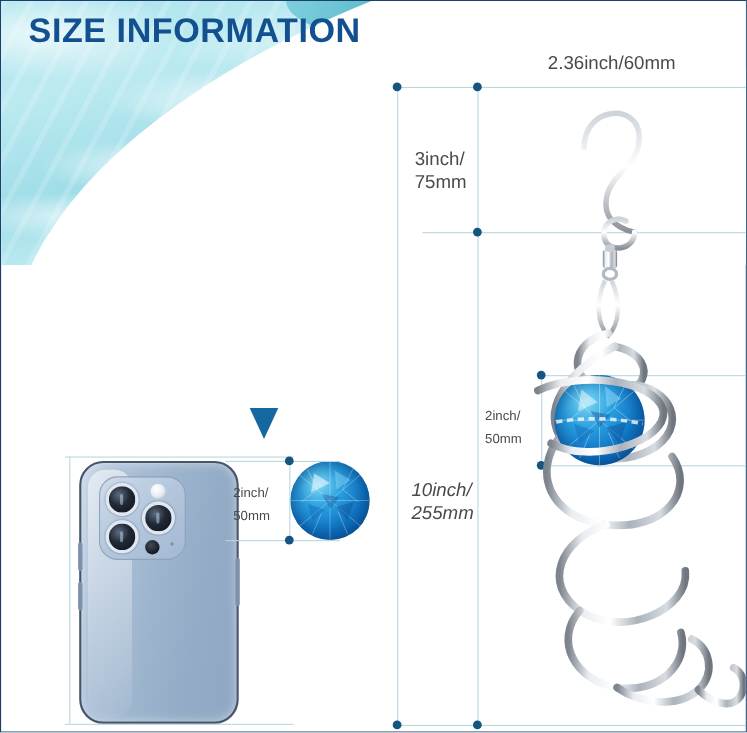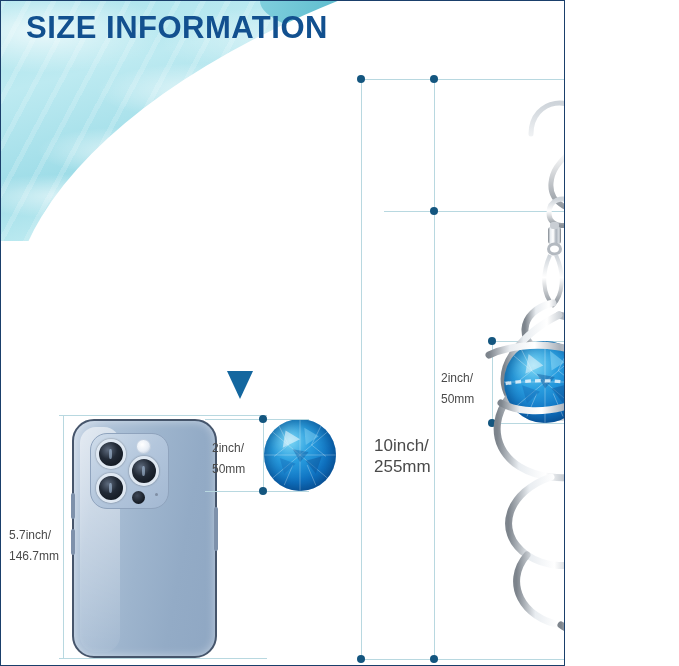--- a/index.html
+++ b/index.html
@@ -1,17 +1,17 @@
 <!DOCTYPE html>
 <html><head>
 <meta charset="utf-8">
 <style>
   html,body{margin:0;padding:0;background:#fff;}
   body{font-family:"Liberation Sans",sans-serif;}
-  #page{position:relative;width:565px;height:666px;overflow:hidden;background:#fff;
+  #page{position:relative;width:679px;height:666px;overflow:hidden;background:#fff;
         border:1px solid #1a3f6b;box-sizing:border-box;}
 
   
   #header-band{position:absolute;left:0;top:0;width:679px;height:240px;overflow:hidden;}
   .water{position:absolute;inset:0;
      background:
        radial-gradient(ellipse 180px 60px at 40px 30px, rgba(255,255,255,.75), rgba(255,255,255,0) 70%),
        radial-gradient(ellipse 150px 40px at 200px 90px, rgba(255,255,255,.65), rgba(255,255,255,0) 70%),
        radial-gradient(ellipse 120px 34px at 120px 150px, rgba(255,255,255,.6), rgba(255,255,255,0) 70%),
        radial-gradient(ellipse 200px 50px at 300px 40px, rgba(255,255,255,.5), rgba(255,255,255,0) 72%),
@@ -115,21 +115,24 @@
   <div class="hline" style="left:360px;top:658px;width:319px;"></div>
   <div class="vline" style="left:360px;top:78px;height:580px;"></div>
   <div class="vline" style="left:433px;top:78px;height:580px;"></div>
 
   <div class="dot" style="left:356px;top:74px;"></div>
   <div class="dot" style="left:429px;top:74px;"></div>
   <div class="dot" style="left:429px;top:206px;"></div>
   <div class="dot" style="left:356px;top:654px;"></div>
   <div class="dot" style="left:429px;top:654px;"></div>
 
-  <div class="dim-label" style="left:373px;top:434px;">10inch/
+  <div class="dim-label" style="left:497px;top:46px;">2.36inch/60mm</div>
+  <div class="dim-label" style="left:376px;top:133px;">3inch/
+75mm</div>
+  <div class="dim-label" style="left:373px;top:434px;font-style:italic;">10inch/
 255mm</div>
 
   <div class="hline" style="left:487px;top:340px;width:192px;"></div>
   <div class="hline" style="left:487px;top:422px;width:192px;"></div>
   <div class="vline" style="left:491px;top:340px;height:82px;"></div>
   <div class="dot" style="left:487px;top:336px;"></div>
   <div class="dot" style="left:487px;top:418px;"></div>
   <div class="dim-label small" style="left:440px;top:367px;">2inch/
 50mm</div>
 
@@ -211,22 +214,20 @@
       </div>
       <div class="side-btn" id="btn-left1"></div>
       <div class="side-btn" id="btn-left2"></div>
       <div class="side-btn" id="btn-right"></div>
     </div>
   </div>
 
   <div class="hline" style="left:58px;top:414px;width:208px;"></div>
   <div class="hline" style="left:58px;top:657px;width:208px;"></div>
   <div class="vline" style="left:62px;top:414px;height:243px;"></div>
-  <div class="dim-label small" style="left:8px;top:524px;">5.7inch/
-146.7mm</div>
 
   <div class="crystal" id="crystal-left">
     <svg class="facets" viewBox="0 0 100 100" preserveAspectRatio="none">
       <g stroke="rgba(255,255,255,.45)" stroke-width="1" fill="none">
         <path d="M0,50 H100 M50,0 V100 M12,18 L88,82 M88,18 L12,82"></path>
         <path d="M20,8 L34,36 L14,52 M80,8 L66,36 L86,52 M28,92 L40,64 M72,92 L60,64"></path>
       </g>
       <polygon points="30,16 50,28 26,40" fill="rgba(255,255,255,.6)"></polygon>
       <polygon points="56,12 76,24 58,36" fill="rgba(150,220,248,.5)"></polygon>
       <polygon points="22,54 44,62 28,76" fill="rgba(20,100,175,.45)"></polygon>

